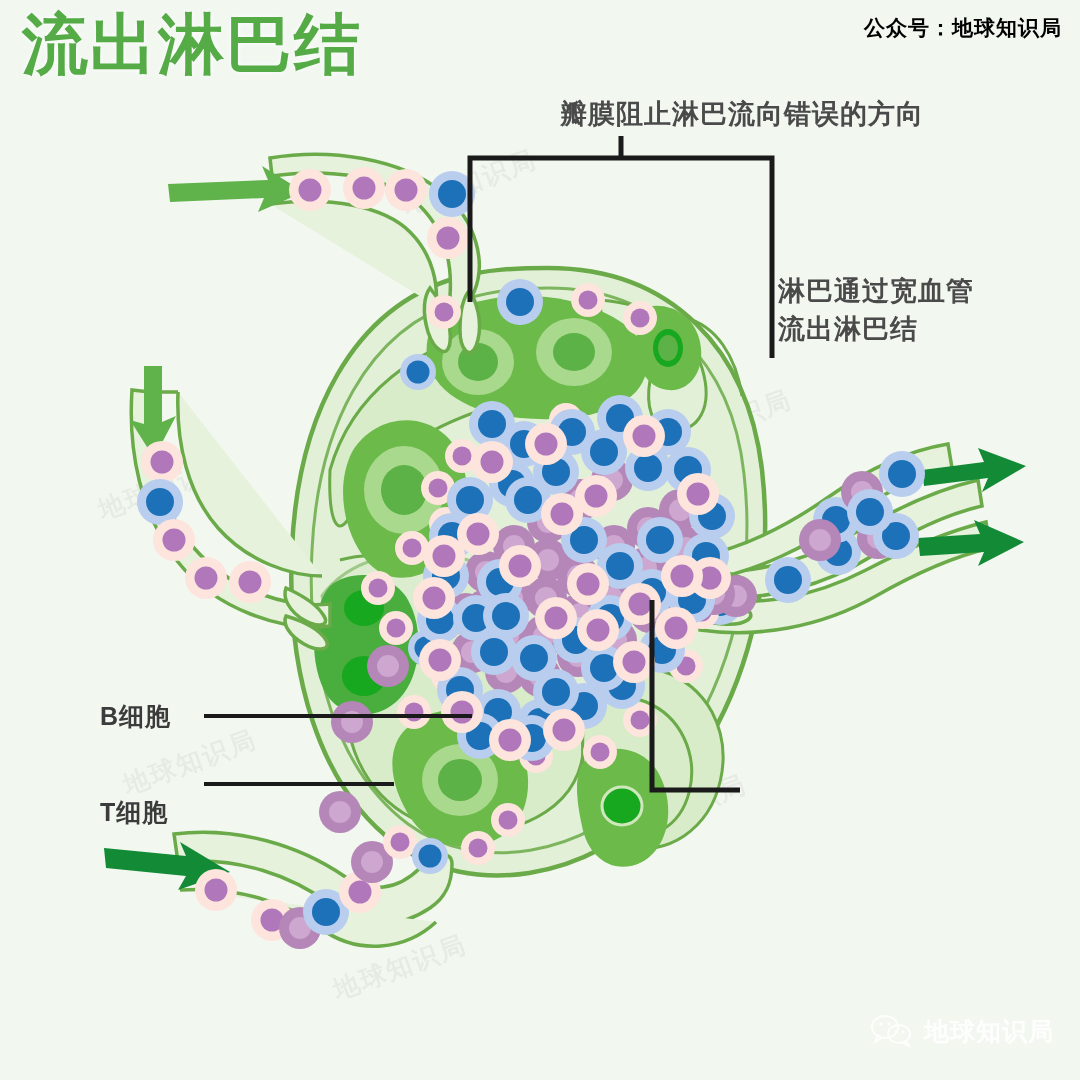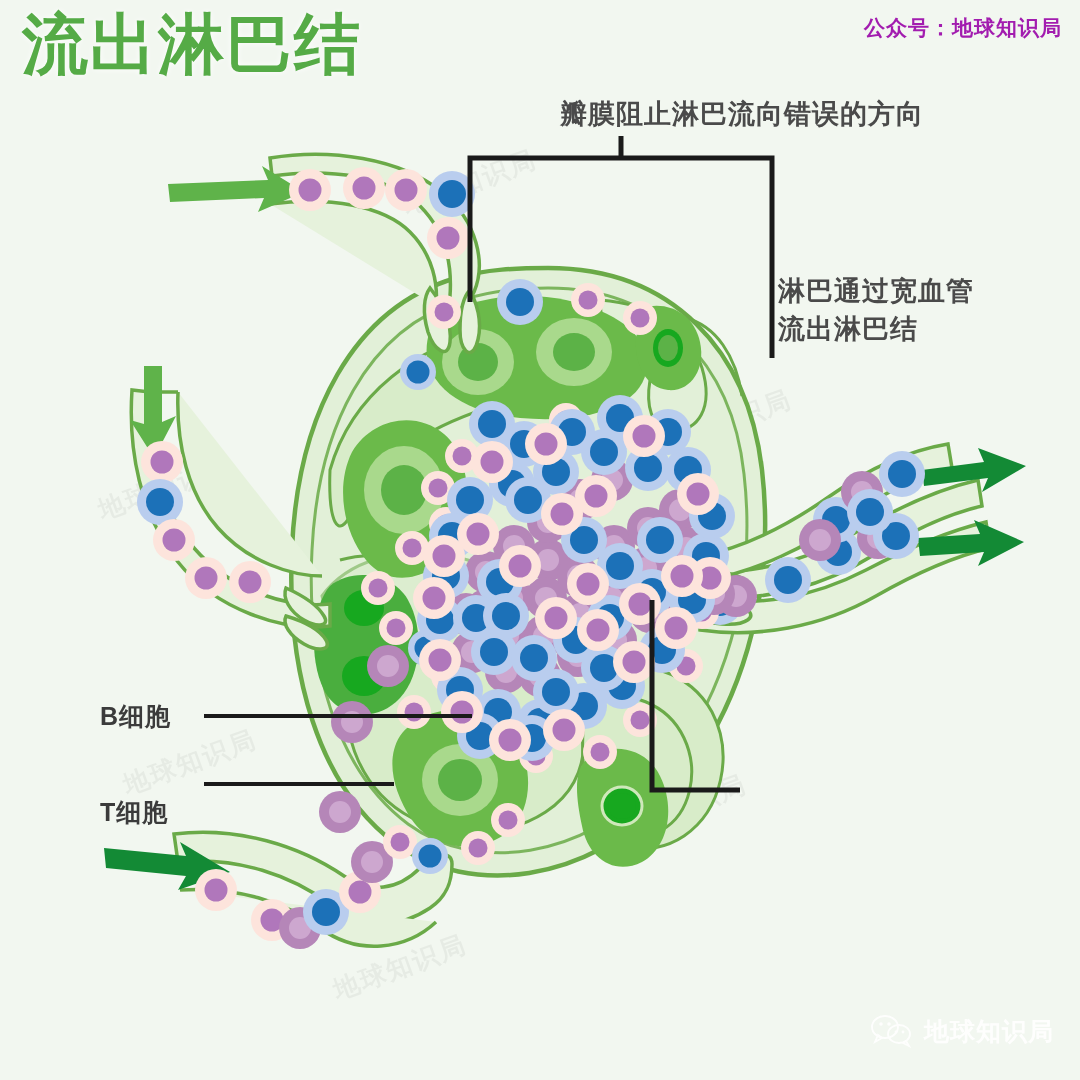--- a/index.html
+++ b/index.html
@@ -14,21 +14,21 @@
 
   .title{
     position:absolute;left:22px;top:8px;
     font-size:66px;font-weight:bold;color:#55ab46;
     letter-spacing:2px;line-height:1.1;
     text-shadow:0 0 6px rgba(255,255,255,.9);
     white-space:nowrap;
   }
   .wechat-top{
     position:absolute;right:18px;top:14px;
-    font-size:21px;font-weight:bold;color:#a21caf;
+    font-size:21px;font-weight:bold;color:#000000;
     letter-spacing:1px;white-space:nowrap;
   }
   .anno{
     position:absolute;color:#4a4a4a;font-size:27px;font-weight:bold;
     line-height:1.42;letter-spacing:1px;white-space:pre-line;
   }
   #anno-valve{left:560px;top:95px;}
   #anno-efferent{left:778px;top:272px;}
   #anno-dense{left:745px;top:744px;}
   .anno-small{

